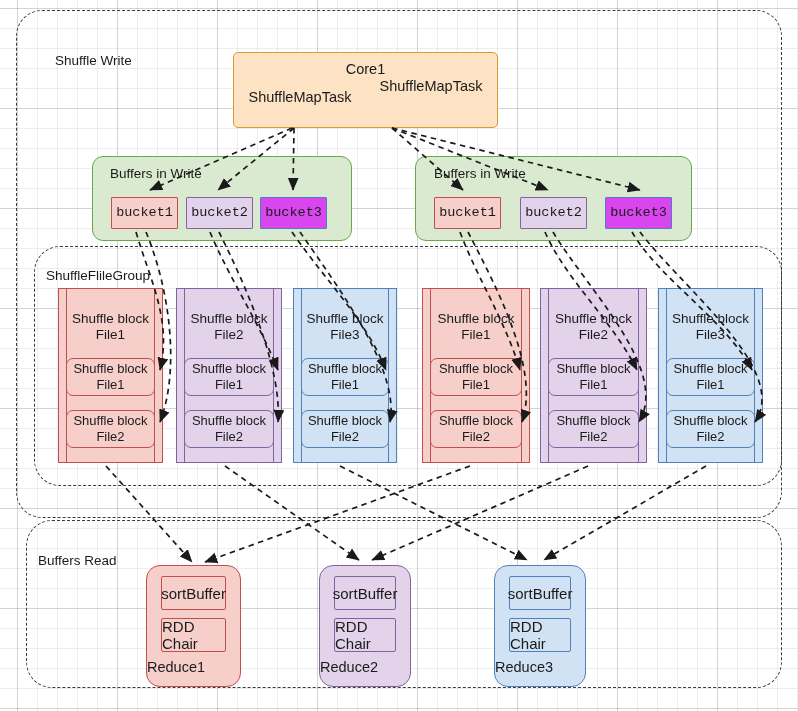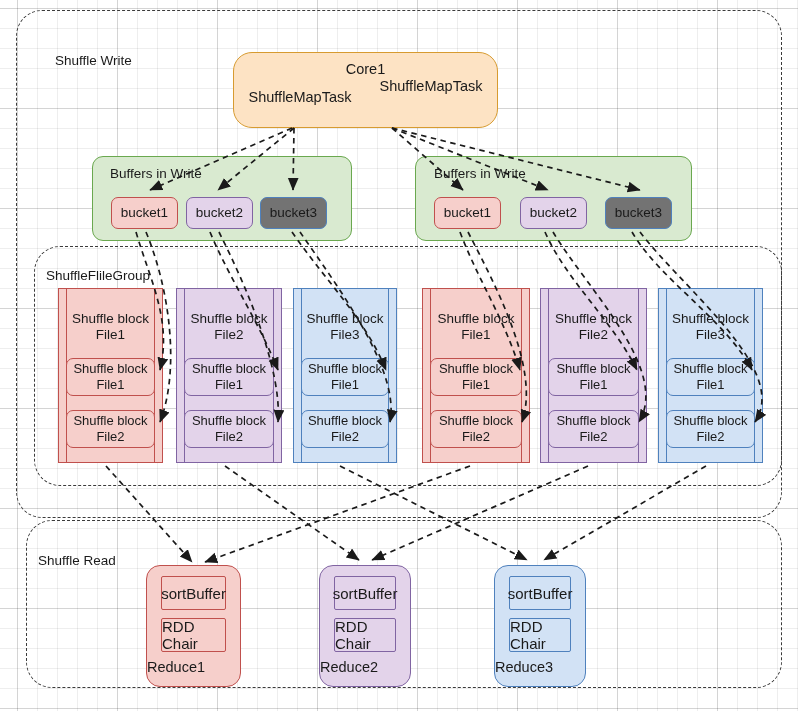--- a/index.html
+++ b/index.html
@@ -18,37 +18,37 @@
     color:#1a1a1a;
   }
   .stage{position:absolute;left:0;top:0;width:798px;height:573px;}
   .svglayer{position:absolute;left:0;top:0;width:798px;height:711px;pointer-events:none;}
   .box{position:absolute;box-sizing:border-box;display:flex;align-items:center;justify-content:center;text-align:center;line-height:1.18;}
   .groupdash{position:absolute;box-sizing:border-box;border:1.6px dashed #3b3b3b;border-radius:26px;background:transparent;}
   .grouplabel{position:absolute;font-size:13.5px;color:#1a1a1a;white-space:nowrap;}
 
   .core{
     left:233px;top:52px;width:265px;height:76px;
-    background:#fde3c4;border:1.5px solid #d79b30;border-radius:19px;
+    background:#fde3c4;border:1.5px solid #d79b30;border-radius:5px;
     display:block;
   }
   .core .t1{position:absolute;left:0;right:0;top:8px;font-size:14.5px;text-align:center;}
   .core .t2{position:absolute;left:6px;top:36px;width:120px;font-size:14.5px;text-align:center;}
   .core .t3{position:absolute;left:133px;top:24px;width:128px;font-size:14.5px;text-align:center;line-height:1.32;}
 
   .bufgroup{
     position:absolute;box-sizing:border-box;
     background:#d9ead0;border:1.5px solid #6aa84f;border-radius:11px;
   }
   .buflabel{position:absolute;font-size:13.5px;white-space:nowrap;}
 
-  .bucket{height:32px;width:67px;border-radius:7px;font-size:13.5px;border-width:1.3px;border-style:solid;}
+  .bucket{height:32px;width:67px;border-radius:1px;font-size:13.5px;border-width:1.3px;border-style:solid;font-family:Liberation Mono, monospace;}
   .red   {background:#f6cfcb;border-color:#c0504d;}
   .purple{background:#e3d3ea;border-color:#8064a2;}
-  .blue  {background:#737373;border-color:#4f81bd;}
+  .blue  {background:#d946ef;border-color:#4f81bd;}
 
   .filecol{position:absolute;box-sizing:border-box;border-width:1.3px;border-style:solid;}
   .filecol .inner-line{position:absolute;top:-1px;bottom:-1px;width:0;border-left-width:1.3px;border-left-style:solid;}
   .filecol .title{position:absolute;left:4px;right:4px;top:22px;font-size:13.5px;text-align:center;line-height:1.22;}
   .subfile{position:absolute;box-sizing:border-box;border-width:1.3px;border-style:solid;border-radius:7px;
            font-size:13px;display:flex;align-items:center;justify-content:center;text-align:center;line-height:1.2;}
 
   .reduce{position:absolute;box-sizing:border-box;border-width:1.4px;border-style:solid;border-radius:14px;}
   .reduce .sb{position:absolute;left:14px;right:14px;height:34px;box-sizing:border-box;border-width:1.3px;border-style:solid;
               border-radius:2px;font-size:15px;display:flex;align-items:center;justify-content:center;}
@@ -59,21 +59,21 @@
 
 <div class="stage">
 
   <div class="groupdash" style="left:16px;top:10px;width:766px;height:508px;"></div>
   <div class="grouplabel" style="left:55px;top:53px;">Shuffle Write</div>
 
   <div class="groupdash" style="left:34px;top:246px;width:748px;height:240px;"></div>
   <div class="grouplabel" style="left:46px;top:268px;">ShuffleFlileGroup</div>
 
   <div class="groupdash" style="left:26px;top:520px;width:756px;height:168px;"></div>
-  <div class="grouplabel" style="left:38px;top:553px;">Shuffle Read</div>
+  <div class="grouplabel" style="left:38px;top:553px;">Buffers Read</div>
 
   <div class="box core">
     <div class="t1">Core1</div>
     <div class="t2">ShuffleMapTask</div>
     <div class="t3">
       <div>ShuffleMapTask</div>
     </div>
   </div>
 
   <div class="bufgroup" style="left:92px;top:156px;width:260px;height:85px;">

